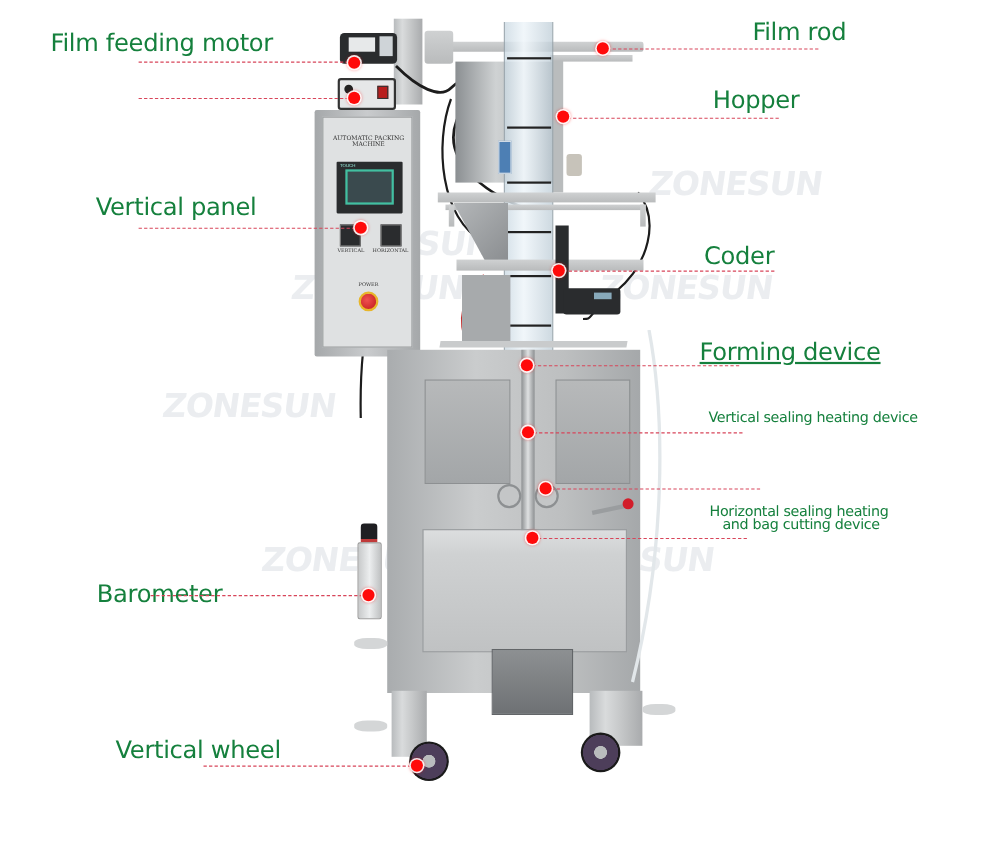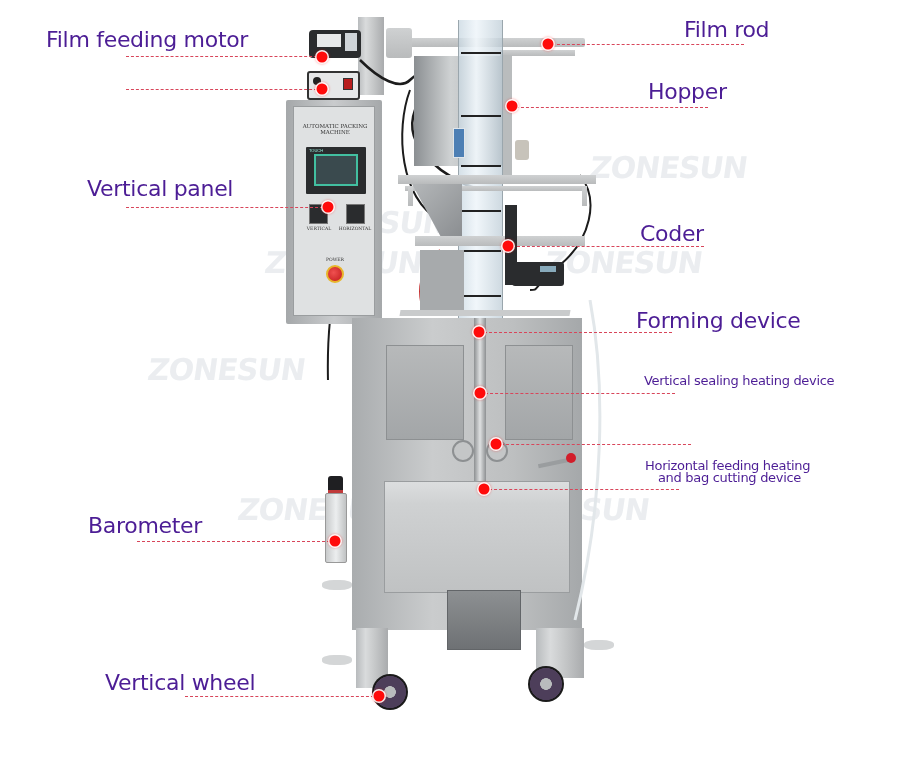--- a/index.html
+++ b/index.html
@@ -8,21 +8,21 @@
 
   .stage { position: absolute; left: 0; top: 0; width: 900px; height: 775px; }
 
   .watermark {
     position: absolute; font-family: "DejaVu Sans", sans-serif; font-weight: bold;
     font-size: 30px; color: #e9ecef; letter-spacing: -1px; opacity: 0.9;
     transform: skewX(-8deg); user-select: none;
   }
 
   .label {
-    position: absolute; white-space: nowrap; color: #4c1d95; font-weight: 500;
+    position: absolute; white-space: nowrap; color: #15803d; font-weight: 500;
     font-family: "DejaVu Sans", sans-serif; letter-spacing: -0.3px;
   }
   .label.big { font-size: 22px; }
   .label.small { font-size: 13px; }
   .label.multi { white-space: pre; line-height: 12px; text-align: center; font-size: 13px; }
 
   .leader {
     position: absolute; height: 0;
     border-top: 1.2px dashed #d8455a;
   }
@@ -157,49 +157,49 @@
   <div class="leader" style="left:126px;top:56px;width:196px;"></div>
   <div class="dot" style="left:322px;top:57px;"></div>
 
   <div class="leader" style="left:126px;top:89px;width:196px;"></div>
   <div class="dot" style="left:322px;top:89px;"></div>
 
   <div class="label big" style="left:87px;top:176px;">Vertical panel</div>
   <div class="leader" style="left:126px;top:207px;width:202px;"></div>
   <div class="dot" style="left:328px;top:207px;"></div>
 
-  <div class="label big" style="left:88px;top:513px;">Barometer</div>
+  <div class="label big" style="left:88px;top:528px;">Barometer</div>
   <div class="leader" style="left:137px;top:541px;width:198px;"></div>
   <div class="dot" style="left:335px;top:541px;"></div>
 
   <div class="label big" style="left:105px;top:670px;">Vertical wheel</div>
   <div class="leader" style="left:185px;top:696px;width:194px;"></div>
   <div class="dot" style="left:379px;top:696px;"></div>
 
   <div class="label big" style="left:684px;top:17px;">Film rod</div>
   <div class="leader" style="left:552px;top:44px;width:192px;"></div>
   <div class="dot" style="left:548px;top:44px;"></div>
 
   <div class="label big" style="left:648px;top:79px;">Hopper</div>
   <div class="leader" style="left:516px;top:107px;width:192px;"></div>
   <div class="dot" style="left:512px;top:106px;"></div>
 
   <div class="label big" style="left:640px;top:221px;">Coder</div>
   <div class="leader" style="left:512px;top:246px;width:192px;"></div>
   <div class="dot" style="left:508px;top:246px;"></div>
 
-  <div class="label big" style="left:636px;top:308px;">Forming device</div>
+  <div class="label big" style="left:636px;top:308px;text-decoration:underline;">Forming device</div>
   <div class="leader" style="left:484px;top:332px;width:188px;"></div>
   <div class="dot" style="left:479px;top:332px;"></div>
 
   <div class="label small" style="left:644px;top:373px;">Vertical sealing heating device</div>
   <div class="leader" style="left:485px;top:393px;width:190px;"></div>
   <div class="dot" style="left:480px;top:393px;"></div>
 
   <div class="leader" style="left:501px;top:444px;width:190px;"></div>
   <div class="dot" style="left:496px;top:444px;"></div>
 
-  <div class="label multi" style="left:645px;top:460px;">Horizontal feeding heating
+  <div class="label multi" style="left:645px;top:460px;">Horizontal sealing heating
  and bag cutting device</div>
   <div class="leader" style="left:489px;top:489px;width:190px;"></div>
   <div class="dot" style="left:484px;top:489px;"></div>
 
 </div>
 
 </body></html>

